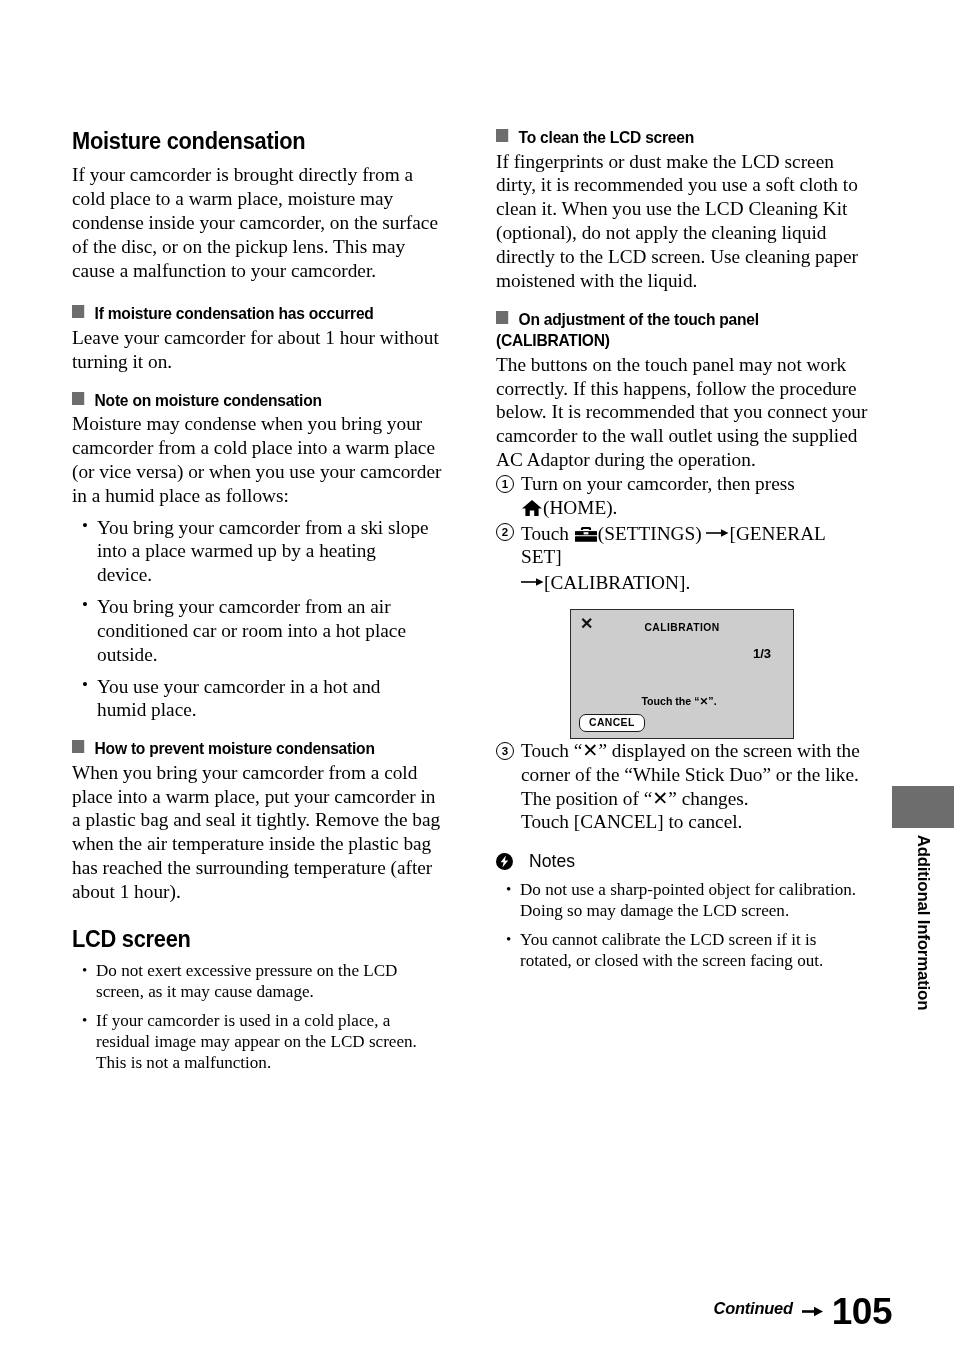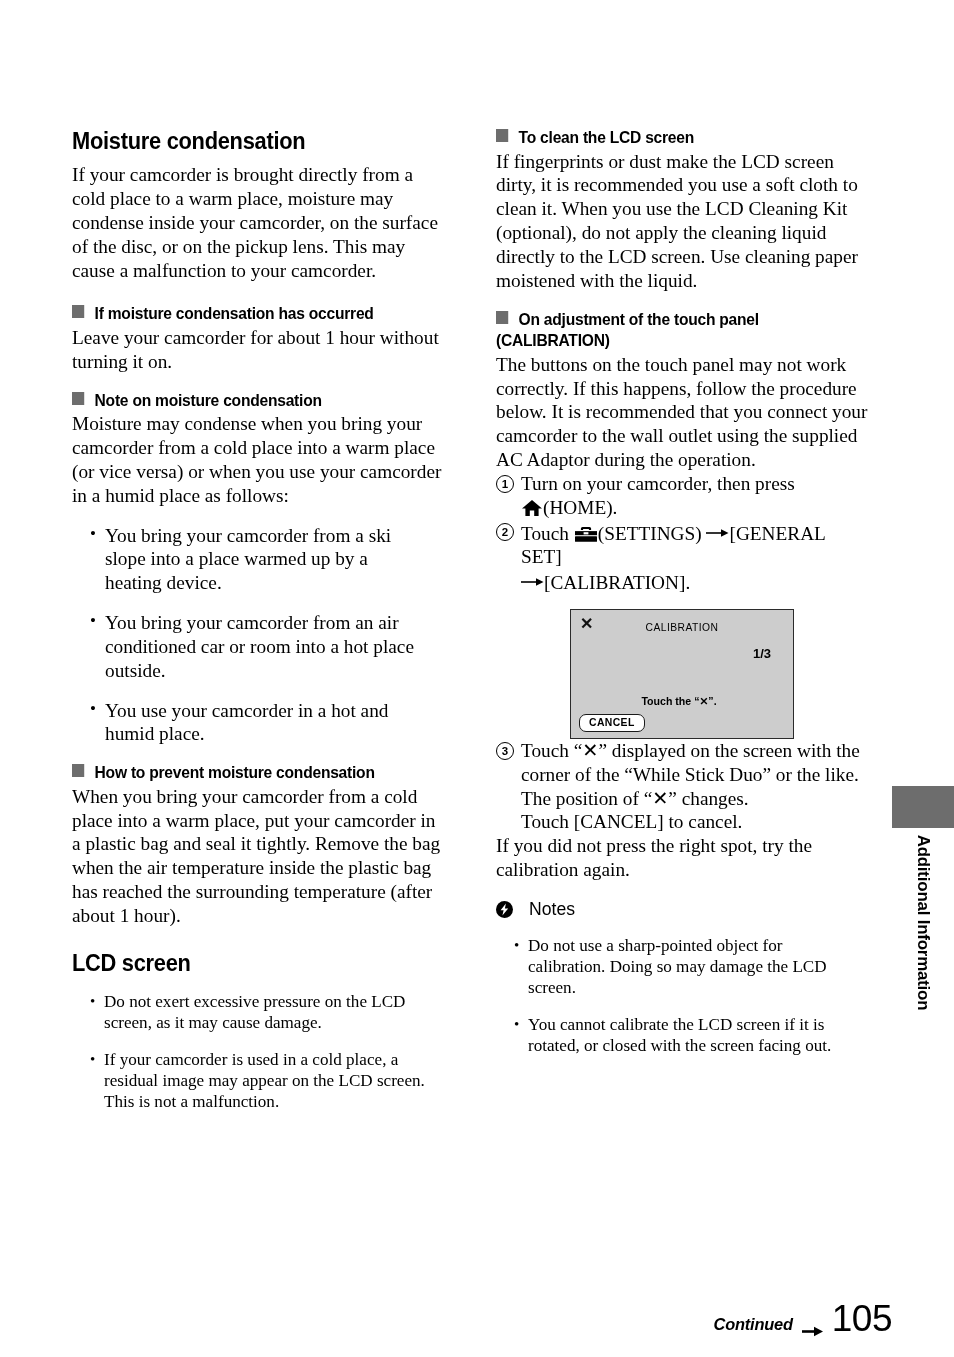--- a/index.html
+++ b/index.html
@@ -76,21 +76,21 @@
   ul.bullets {
     list-style: none;
     margin: 0;
     padding: 0;
   }
   ul.bullets > li {
     position: relative;
     padding-left: 17px;
     font-size: 19.3px;
     line-height: 1.235;
-    margin: 16px;
+    margin: 8px;
     text-indent: 0;
   }
   ul.bullets > li::before {
     content: "\2022";
     position: absolute;
     left: 2px;
     top: 0;
     font-size: 17px;
   }
   ul.bullets.small > li {
@@ -176,21 +176,21 @@
     font-weight: bold;
     color: #111;
     line-height: 1;
   }
   .lcd-title {
     position: absolute;
     left: 0; right: 0;
     top: 12px;
     text-align: center;
     font-size: 10.3px;
-    font-weight: normal;
+    font-weight: bold;
     letter-spacing: 0.45px;
   }
   .lcd-page {
     position: absolute;
     right: 22px;
     top: 36px;
     font-size: 13px;
     font-weight: bold;
   }
   .lcd-instr {
@@ -243,37 +243,37 @@
     writing-mode: vertical-rl;
     transform: scale(1, 0.97);
     white-space: nowrap;
     padding-top: 4px;
   }
 
   
   .footer {
     position: absolute;
     right: 62px;
-    bottom: 23px;
+    bottom: 30px;
     display: flex;
-    align-items: flex-end;
+    align-items: center;
     gap: 9px;
   }
   .continued {
     font-family: "Liberation Sans", sans-serif;
     font-style: italic;
     font-weight: bold;
     font-size: 16.4px;
     letter-spacing: -0.2px;
   }
   .foot-arrow { width: 21px; height: 11px; display: inline-block; vertical-align: 0px; }
   .pagenum {
     font-family: "Liberation Sans", sans-serif;
     font-size: 37px;
-    font-weight: normal;
+    font-weight: bold;
     letter-spacing: -0.5px;
     line-height: 1;
     position: relative;
     top: 3px;
   }
 </style>
 </head>
 <body>
 
 <div class="page">
@@ -387,21 +387,20 @@
         </div>
       </div>
 
       <ol class="steps gap-sm">
         <li>
           <span class="circ">3</span><span>Touch “✕” displayed on the screen with the corner of the “While Stick Duo” or the like. The position of “✕” changes.</span>
           <span class="step-cont">Touch [CANCEL] to cancel.</span>
         </li>
       </ol>
 
-      <p class="body gap-lg">If you did not press the right spot, try the calibration again.</p>
     </div>
 
     <div class="gap-md">
       <div class="notes-head">
         <span class="notes-ico">
           <svg viewBox="0 0 17 17" width="17" height="17" aria-hidden="true">
             <circle cx="8.5" cy="8.5" r="8.5" fill="#000"></circle>
             <path d="M9.9 2.6 L4.6 9.3 L7.6 9.3 L6.4 14.6 L12.2 7.5 L8.9 7.5 Z" fill="#fff"></path>
           </svg>
         </span>

